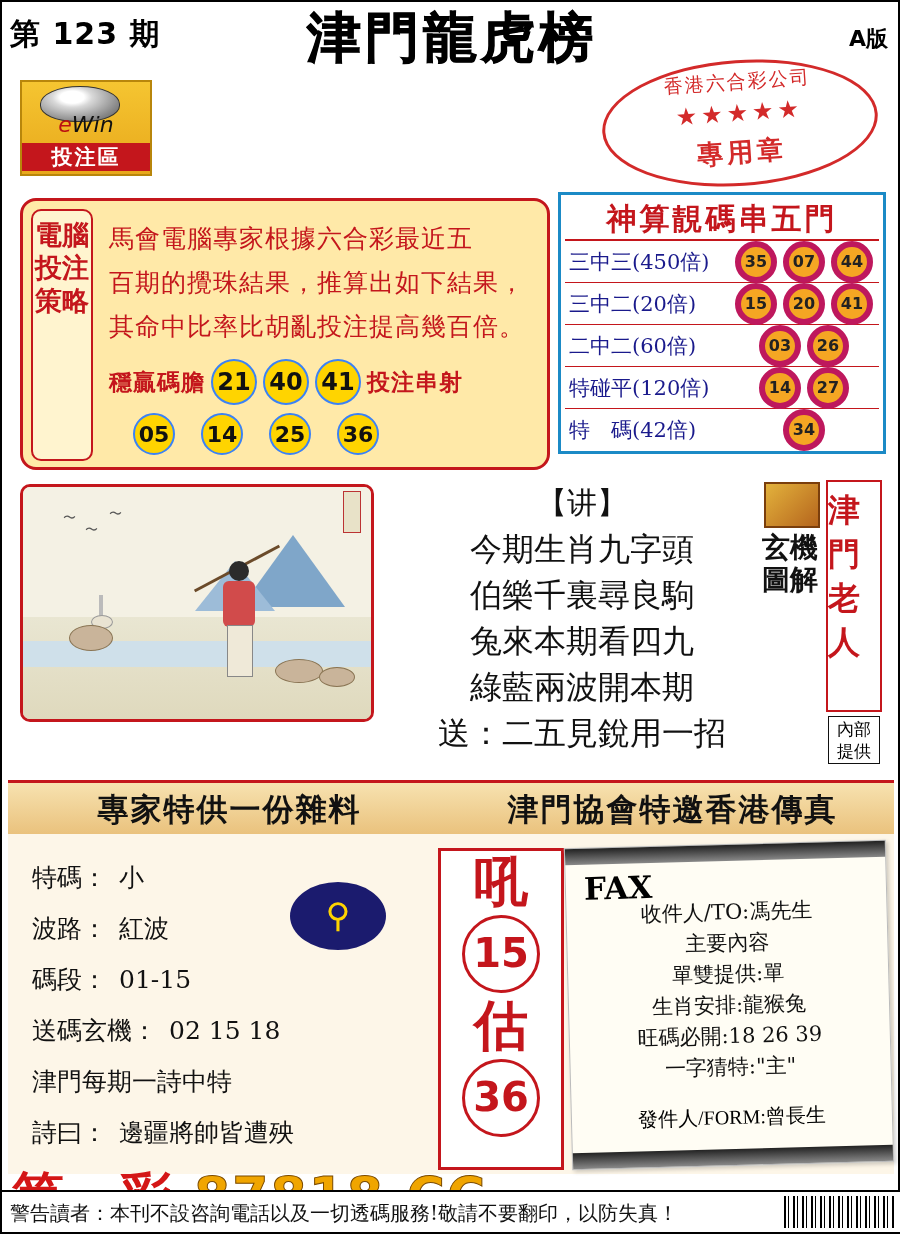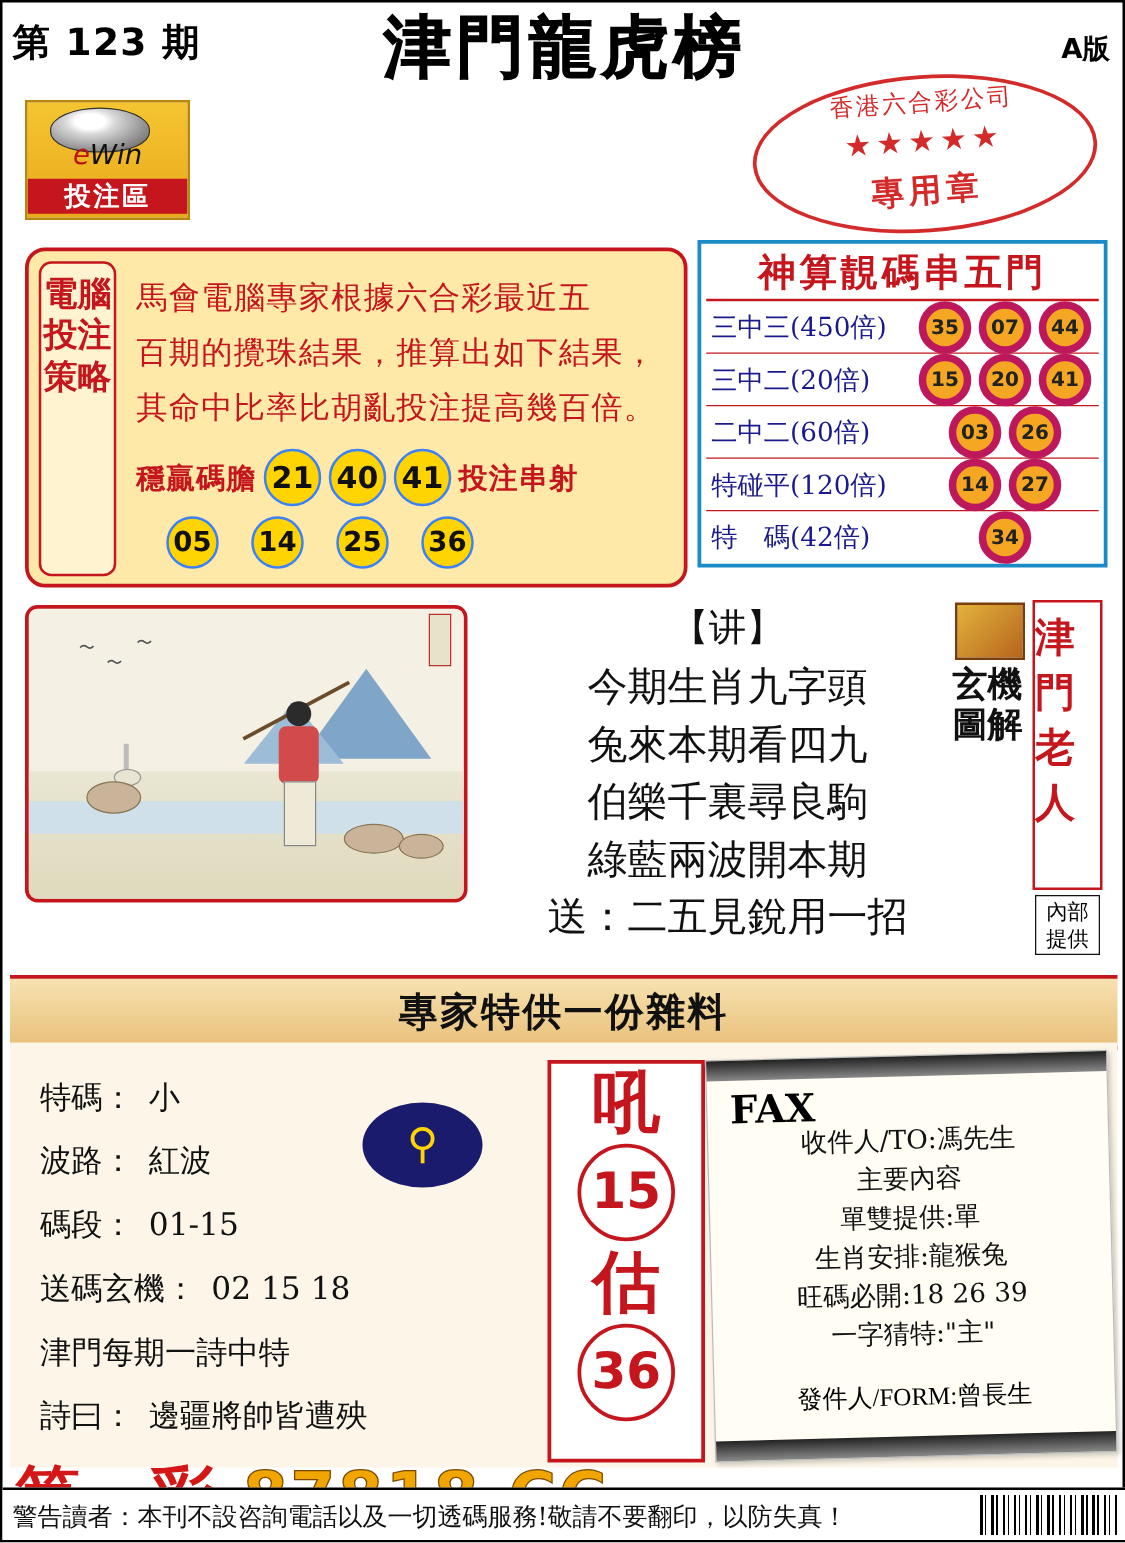--- a/index.html
+++ b/index.html
@@ -400,35 +400,36 @@
         <div class="fig-body"></div>
         <div class="fig-legs"></div>
       </div>
     </div>
     <div class="pic-scroll"></div>
   </div>
 
   <div class="poem">
     <div class="jiang">【讲】</div>
     <div>今期生肖九字頭</div>
+    <div>伯樂千裏尋良駒</div>
     <div>兔來本期看四九</div>
-    <div>伯樂千裏尋良駒</div>
     <div>綠藍兩波開本期</div>
     <div>送：二五見銳用一招</div>
   </div>
 
   <div class="xuanji">
     <div class="thumb"></div>
     <div class="v">玄機圖解</div>
   </div>
   <div class="laoren">津門老人</div>
   <div class="neibu">內部提供</div>
 
   <div class="banner">
     <span>專家特供一份雜料</span>
+    <span>津門協會特邀香港傳真</span>
   </div>
 
   <div class="bottom">
     <div class="binfo">
       <div>
         <span>特碼：</span><span class="v">小</span>
       </div>
       <div>
         <span>波路：</span><span class="v">紅波</span>
       </div>

